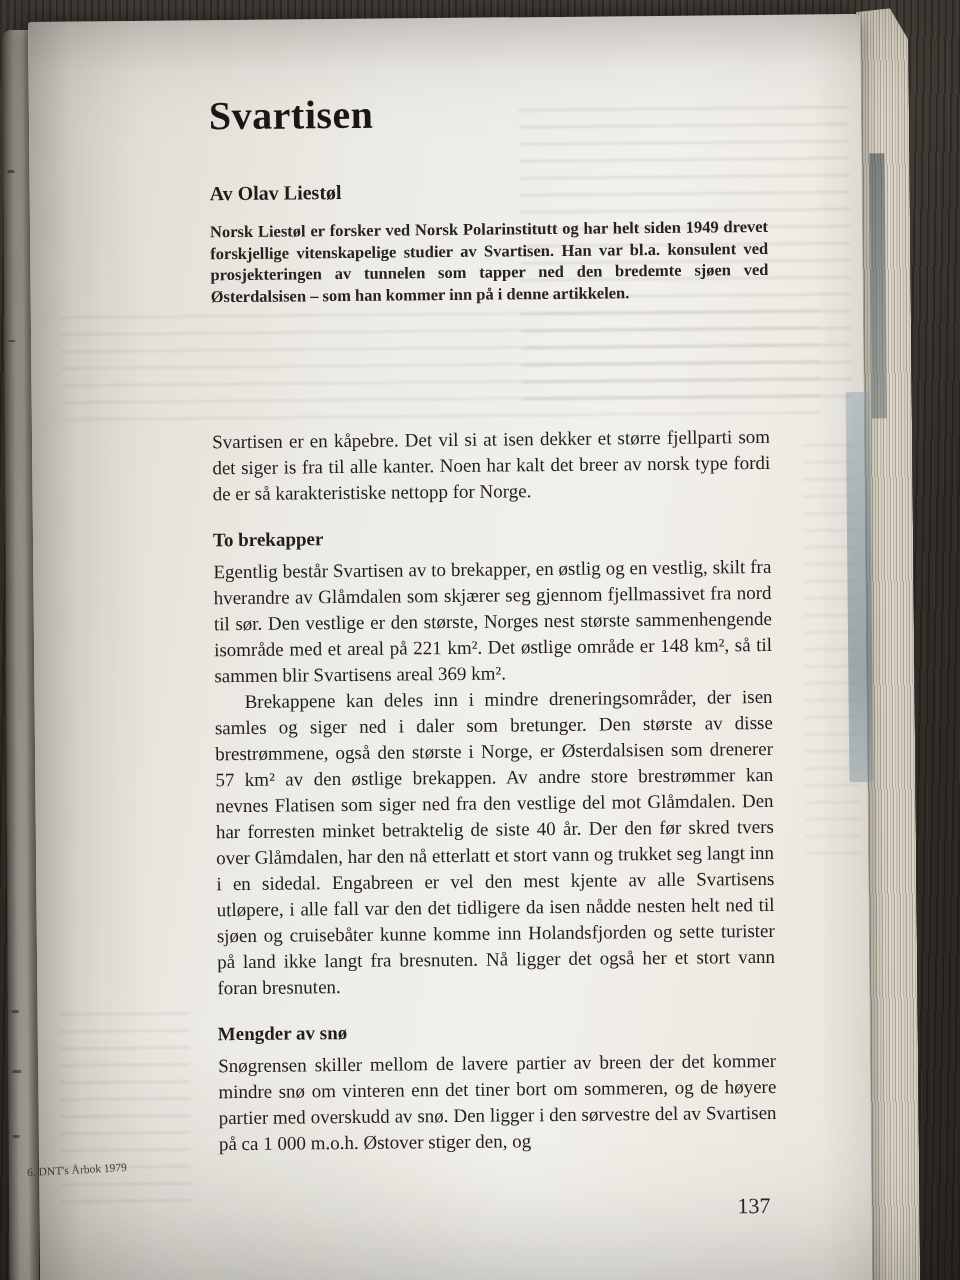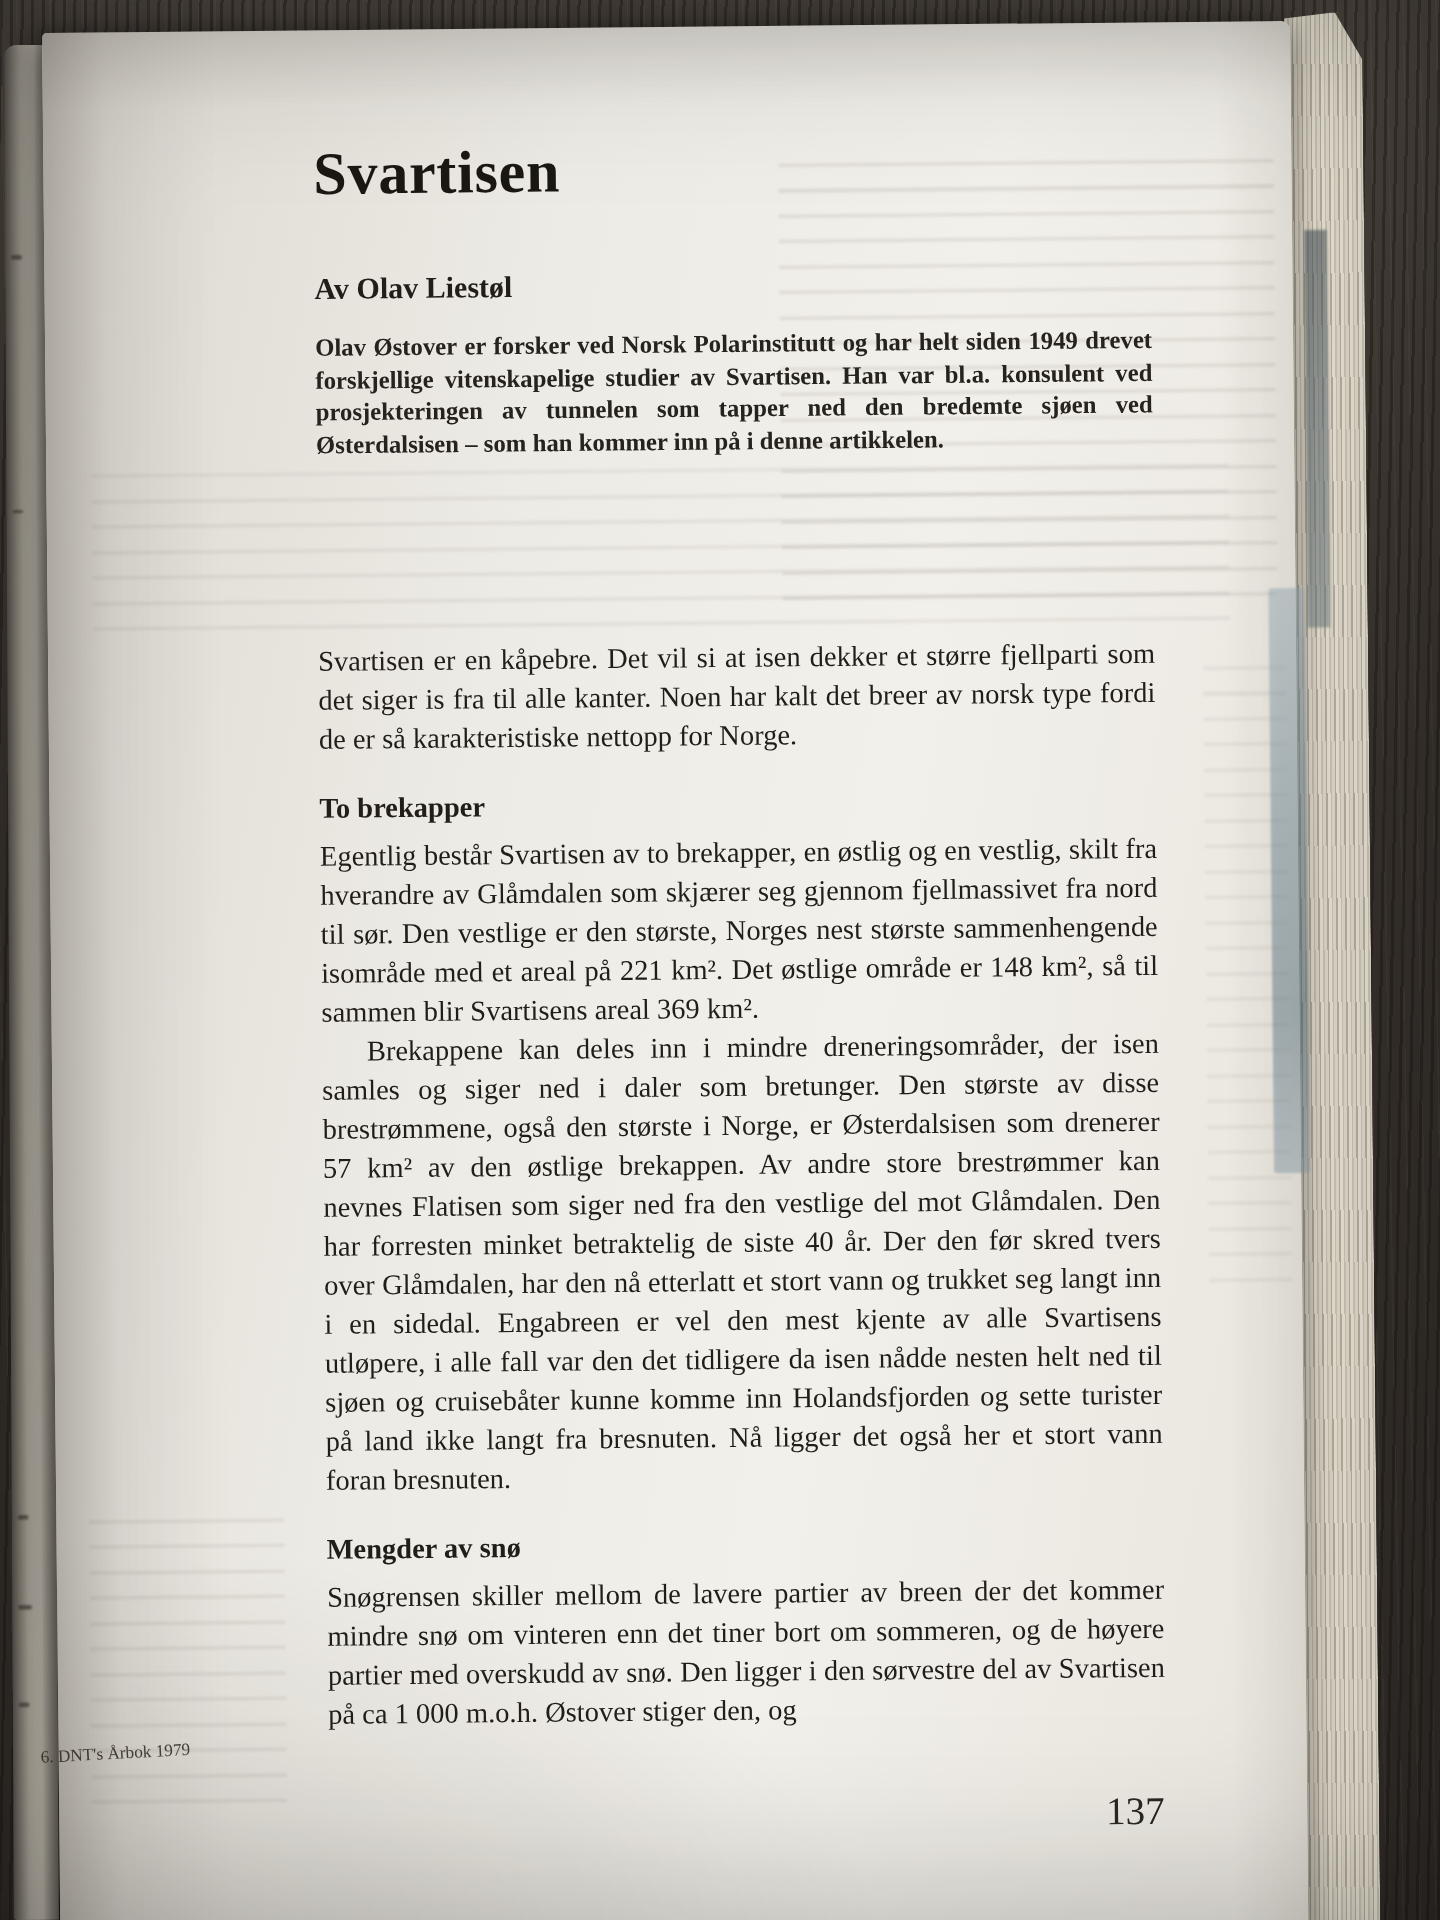--- a/index.html
+++ b/index.html
@@ -107,21 +107,21 @@
   }
   .indent { text-indent: 30px; }
 
   .footnote {
     position: absolute; left: -12px; top: 1142px;
     font-size: 11.5px; color: #423d35; white-space: nowrap;
     transform: rotate(-2.5deg);
   }
   .page-number {
     position: absolute; left: 698px; top: 1178px;
-    font-size: 26px; color: #2a2722;
+    font-size: 22px; color: #2a2722;
   }
 
   .vignette {
     position: absolute; inset: 0; pointer-events: none;
     box-shadow: inset 0 0 130px rgba(0,0,0,0.28);
     z-index: 3;
   }
 </style>
 </head>
 <body>
@@ -144,21 +144,21 @@
 
     <div class="ghost ghost-top"></div>
     <div class="ghost ghost-mid"></div>
     <div class="ghost ghost-bottom"></div>
     <div class="ghost ghost-right"></div>
     <div class="photo-strip"></div>
 
     <div class="content">
       <h1 class="title">Svartisen</h1>
       <p class="byline">Av Olav Liestøl</p>
-      <p class="intro"><strong>Olav Østover</strong><span> er forsker ved Norsk Polarinstitutt og har helt siden 1949 drevet forskjellige vitenskapelige studier av Svartisen. Han var bl.a. konsulent ved prosjekteringen av tunnelen som tapper ned den bredemte sjøen ved Østerdalsisen – som han kommer inn på i denne artikkelen.</span></p>
+      <p class="intro"><strong>Norsk Liestøl</strong><span> er forsker ved Norsk Polarinstitutt og har helt siden 1949 drevet forskjellige vitenskapelige studier av Svartisen. Han var bl.a. konsulent ved prosjekteringen av tunnelen som tapper ned den bredemte sjøen ved Østerdalsisen – som han kommer inn på i denne artikkelen.</span></p>
 
       <p class="body-para lead-para">Svartisen er en kåpebre. Det vil si at isen dekker et større fjellparti som det siger is fra til alle kanter. Noen har kalt det breer av norsk type fordi de er så karakteristiske nettopp for Norge.</p>
 
       <h2 class="section-heading">To brekapper</h2>
       <p class="body-para">Egentlig består Svartisen av to brekapper, en østlig og en vestlig, skilt fra hverandre av Glåmdalen som skjærer seg gjennom fjellmassivet fra nord til sør. Den vestlige er den største, Norges nest største sammenhengende isområde med et areal på 221 km². Det østlige område er 148 km², så til sammen blir Svartisens areal 369 km².</p>
       <p class="body-para indent">Brekappene kan deles inn i mindre dreneringsområder, der isen samles og siger ned i daler som bretunger. Den største av disse brestrømmene, også den største i Norge, er Østerdalsisen som drenerer 57 km² av den østlige brekappen. Av andre store brestrømmer kan nevnes Flatisen som siger ned fra den vestlige del mot Glåmdalen. Den har forresten minket betraktelig de siste 40 år. Der den før skred tvers over Glåmdalen, har den nå etterlatt et stort vann og trukket seg langt inn i en sidedal. Engabreen er vel den mest kjente av alle Svartisens utløpere, i alle fall var den det tidligere da isen nådde nesten helt ned til sjøen og cruisebåter kunne komme inn Holandsfjorden og sette turister på land ikke langt fra bresnuten. Nå ligger det også her et stort vann foran bresnuten.</p>
 
       <h2 class="section-heading">Mengder av snø</h2>
       <p class="body-para">Snøgrensen skiller mellom de lavere partier av breen der det kommer mindre snø om vinteren enn det tiner bort om sommeren, og de høyere partier med overskudd av snø. Den ligger i den sørvestre del av Svartisen på ca 1 000 m.o.h. Østover stiger den, og</p>
     </div>

